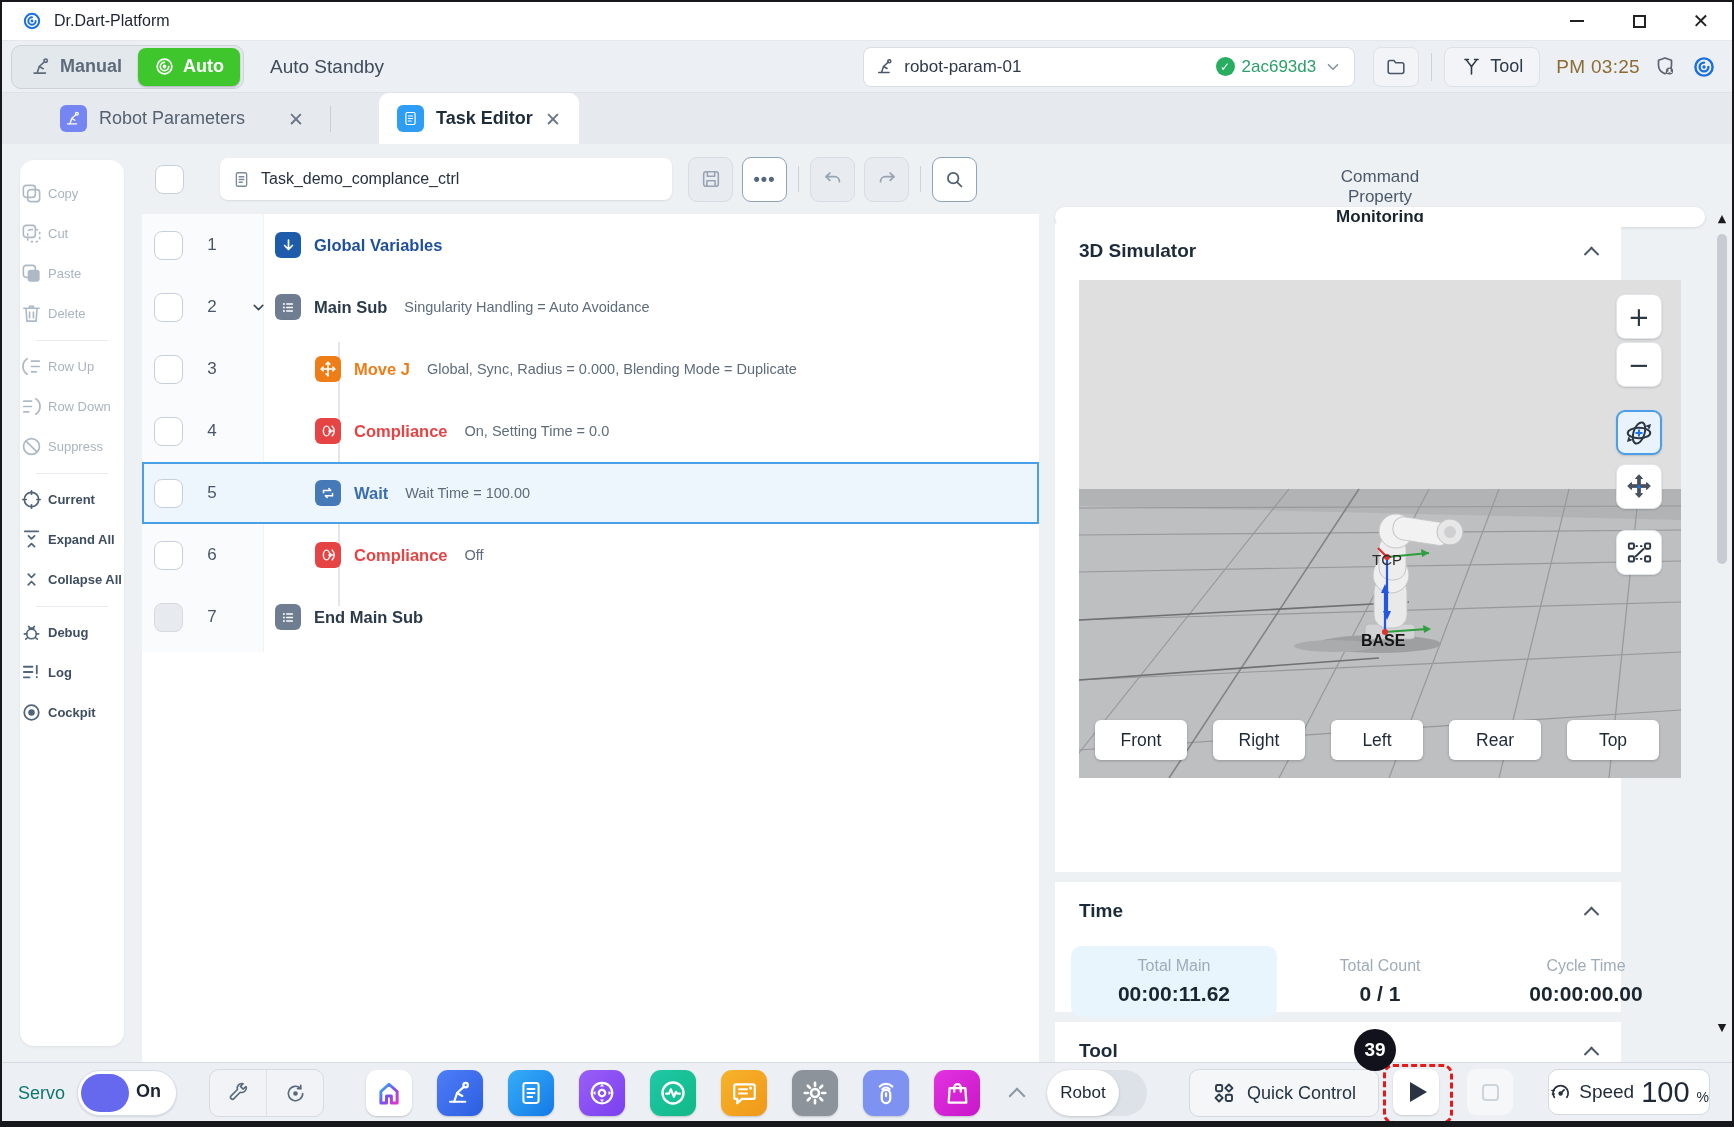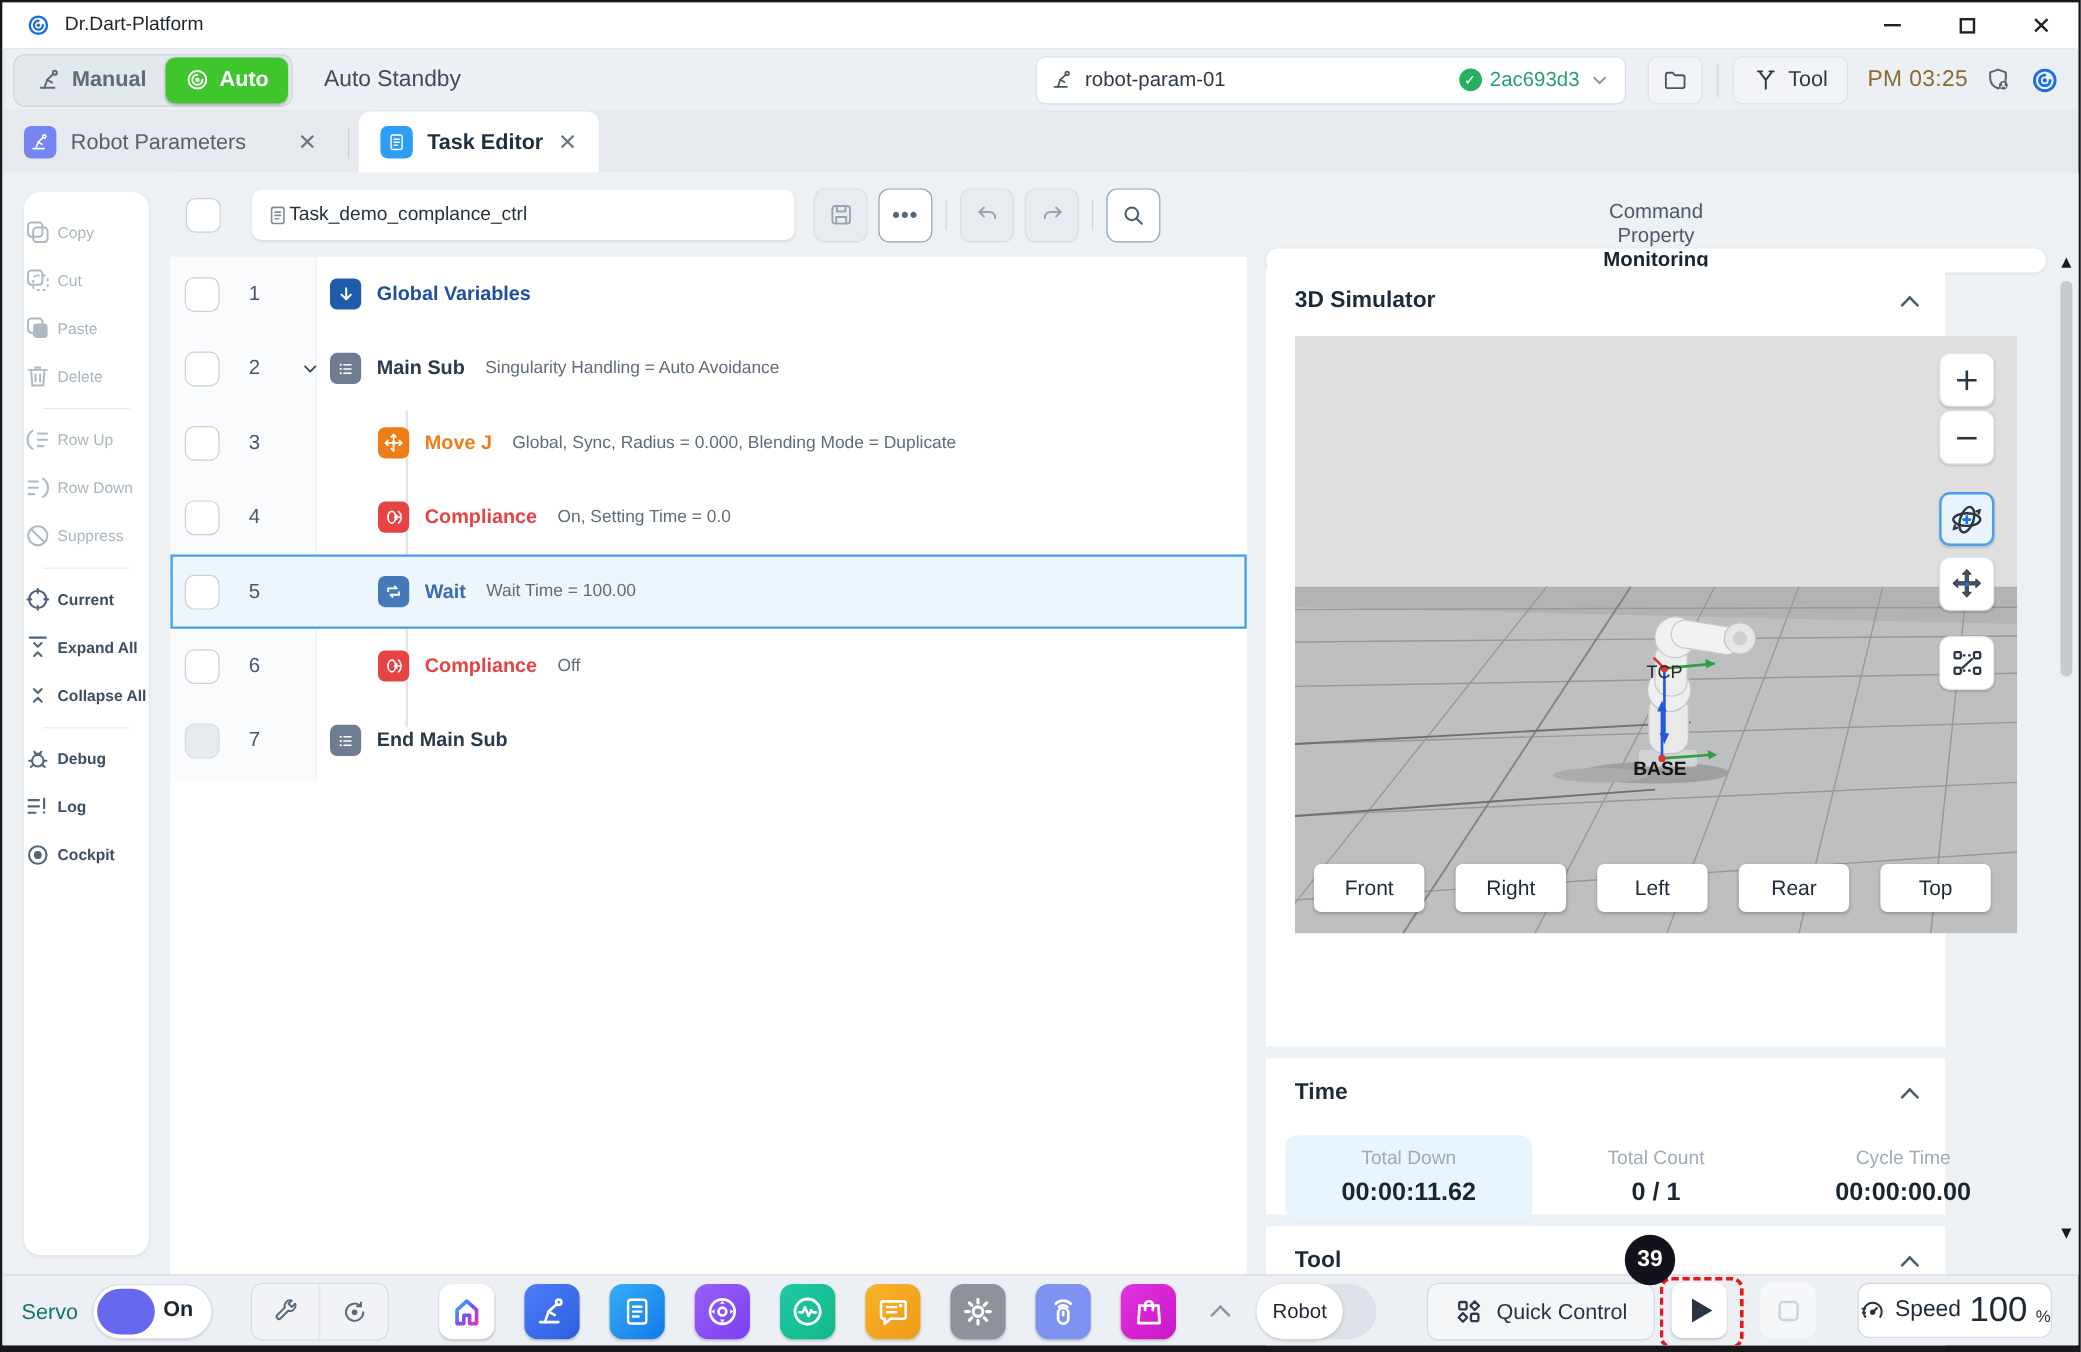--- a/index.html
+++ b/index.html
@@ -39,21 +39,21 @@
   .folderbtn { width:46px; height:40px; margin-left:18px; background:#f2f4f7; border:1px solid #dde2e8;
                border-radius:8px; display:flex; align-items:center; justify-content:center; color:#49566a; }
   .vdiv { width:1px; height:28px; background:#ccd3da; margin:0 12px; }
   .toolbtn { height:40px; padding:0 16px; background:#f2f4f7; border:1px solid #dde2e8; border-radius:8px;
              display:flex; align-items:center; gap:8px; color:#2c3946; font-size:18px; }
   .clock { margin-left:16px; font-size:19px; color:#8c6d33; letter-spacing:.3px; }
   .tb-ic { margin-left:14px; color:#5b6470; display:flex; }
 
   
   .tabbar { position:absolute; left:0; top:91px; width:100%; height:51px; background:#e6eaef; display:flex; }
-  .tab { display:flex; align-items:center; gap:12px; padding:0 18px; font-size:18px; color:#54616e; position:relative; }
+  .tab { display:flex; align-items:center; gap:12px; padding:0 18px; font-size:18px; color:#54616e; position:relative;margin-left:40px; }
   .tab.inactive { width:280px; }
   .tab.active { width:200px; background:#ffffff; border-radius:10px 10px 0 0; color:#1f2c3a; font-weight:600; }
   .tab .tabicon { width:27px; height:27px; border-radius:6px; display:flex; align-items:center; justify-content:center; }
   .tabicon.rp { background:#7585f2; } .tabicon.te { background:#2e9df5; }
   .tab .x { margin-left:auto; color:#6b7684; font-size:19px; font-family:"DejaVu Sans",sans-serif; }
   .tabsep { width:1px; height:26px; background:#c8cfd7; align-self:center; margin:0 8px; }
 
   
   .content { position:absolute; left:0; top:142px; width:100%; height:918px; background:#eef1f4; }
 
@@ -66,22 +66,22 @@
   .sb-item.dis { color:#aeb9c6; } .sb-item.dis .lbl { color:#a9b4c1; }
   .sb-item.en { color:#51657a; } .sb-item.en .lbl { color:#3e4e60; font-weight:600; }
   .sb-div { width:72px; height:1px; background:#e7ebef; margin:6px 0; }
 
   
   .editor { position:absolute; left:140px; top:0; width:897px; height:918px; background:#fff; }
   .ed-head { height:70px; background:#edf1f4; display:flex; align-items:center; }
   .cbox { width:29px; height:29px; border:1.6px solid #c7d0da; border-radius:8px; background:#fff; flex:none; }
   .cbox.dis { background:#e7eaee; border-color:#d6dade; }
   .ed-head .cbox { margin-left:13px; }
-  .namefield { margin-left:26px; width:452px; height:42px; background:#fff; border-radius:8px;
-               display:flex; align-items:center; padding:0 12px; box-shadow:0 1px 2px rgba(30,40,60,.10); }
+  .namefield { margin-left:36px; width:452px; height:42px; background:#fff; border-radius:8px;
+               display:flex; align-items:center; padding:0 12px; gap:10px; box-shadow:0 1px 2px rgba(30,40,60,.10); }
   .namefield .nm { font-size:16px; color:#27313e; }
   .hbtn { width:45px; height:45px; border-radius:9px; display:flex; align-items:center; justify-content:center; flex:none; }
   .hbtn.gray { background:#e8ecf0; border:1px solid #d7dde3; color:#97a3b2; }
   .hbtn.white { background:#fff; border:1.4px solid #8fa3b8; color:#4e5f72; }
   .hdiv { width:1px; height:26px; background:#ccd3da; margin:0 11px; }
   .dots { font-size:18px; letter-spacing:1px; color:#55677c; font-weight:700; line-height:10px; }
 
   
   .rowlist { position:relative; }
   .numband { position:absolute; left:0; top:0; width:122px; height:438px; background:#fafbfd; border-right:1px solid #f0f2f5; }
@@ -900,21 +900,21 @@
         </div>
       </div>
 
       <div class="rcard time">
         <div class="sechead">
           <span class="t">Time</span>
           <span class="chevui chev-up"></span>
         </div>
         <div class="stats">
           <div class="stat hl">
-            <span class="sl">Total Down</span>
+            <span class="sl">Total Main</span>
             <span class="sv">00:00:11.62</span>
           </div>
           <div class="stat">
             <span class="sl">Total Count</span>
             <span class="sv">0 / 1</span>
           </div>
           <div class="stat">
             <span class="sl">Cycle Time</span>
             <span class="sv">00:00:00.00</span>
           </div>

